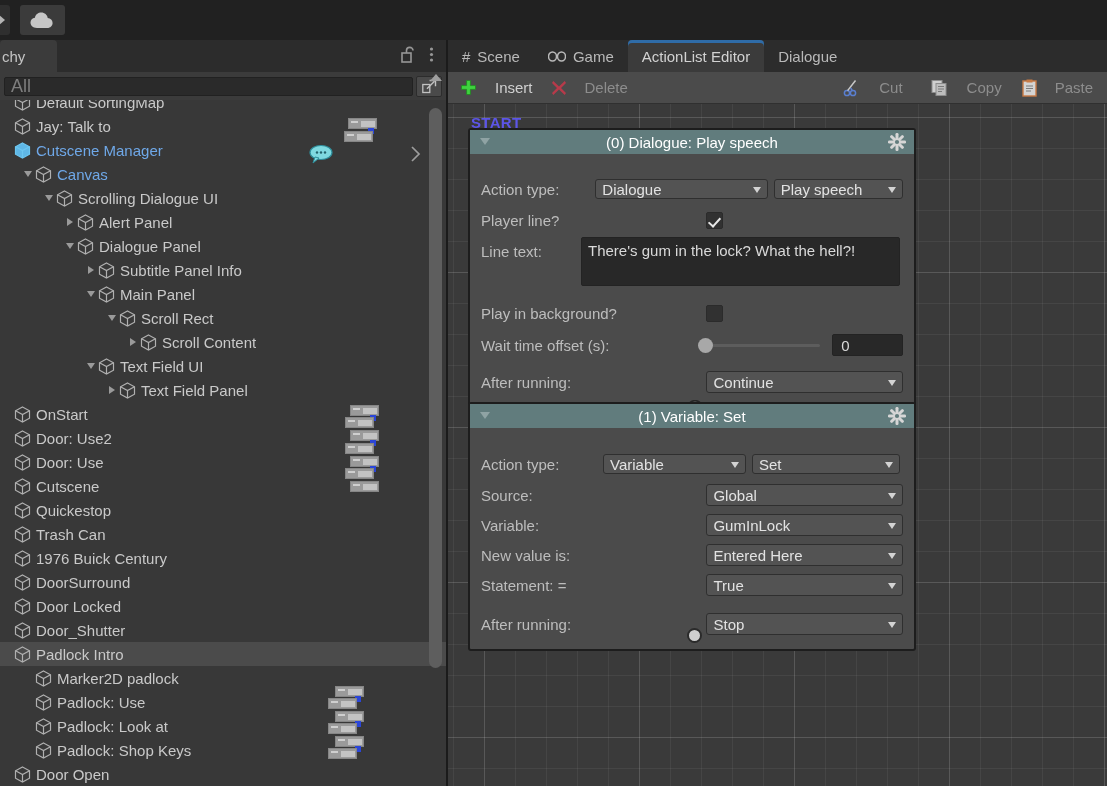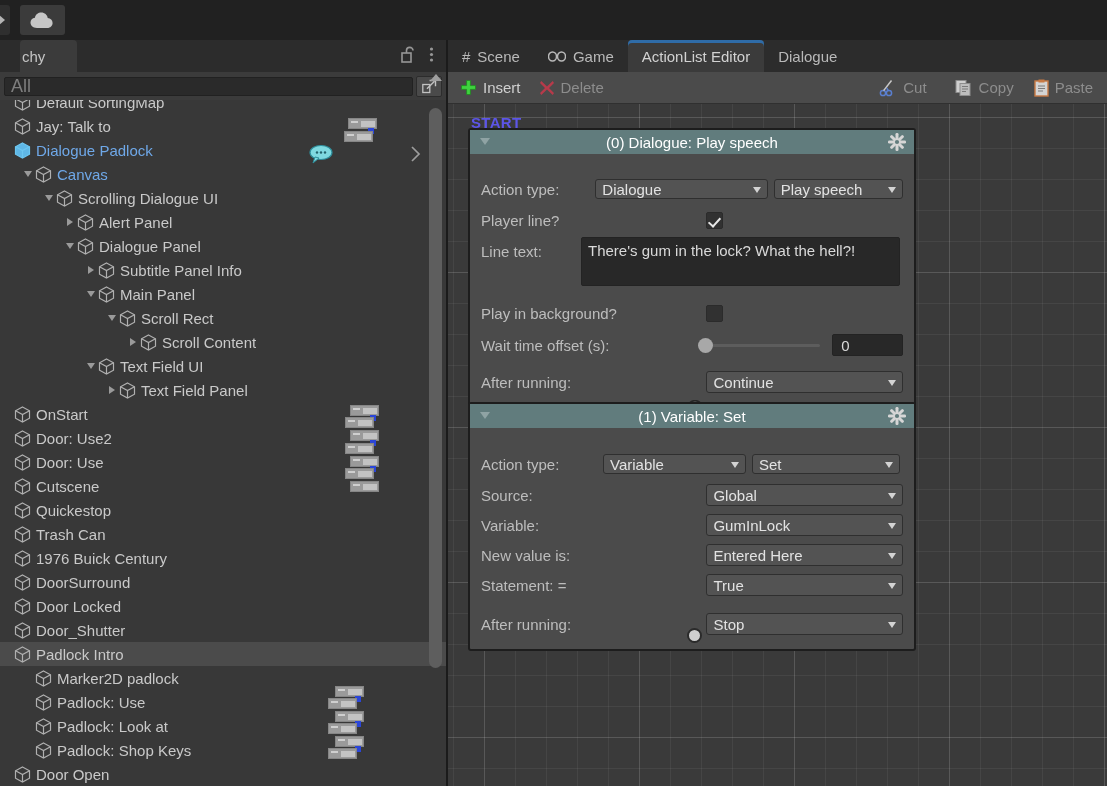--- a/index.html
+++ b/index.html
@@ -26,21 +26,21 @@
   .tb-btn.cloud { width: 45px; }
   .caret-gl { width: 0; height: 0; border-left: 6px solid #b4b4b4; border-top: 5px solid transparent; border-bottom: 5px solid transparent; margin-left:-3px;}
 
   
   .hier-panel {
     position: absolute; left: 0; top: 40px; width: 446px; height: 746px;
     background: #383838;
   }
   .hier-tabbar {
     position: relative; height: 32px; background: #2c2c2c;
-    display: flex; align-items: stretch; padding-left: 20px;
+    display: flex; align-items: stretch;
   }
   .hier-tab {
     background: #3b3b3b; color: #c4c4c4; font-size: 15px;
     display: flex; align-items: center; padding: 0 12px 0 0px;
     border-radius: 4px 4px 0 0; min-width: 57px;
   }
   .hier-tabbar-spacer { flex: 1; }
   .hier-tab-icons { display: flex; align-items: center; gap: 14px; padding-right: 12px; }
   .icon-lock, .icon-kebab { opacity: 0.72; }
 
@@ -114,21 +114,21 @@
     color: #b9b9b9; font-size: 15px; border-radius: 4px 4px 0 0;
   }
   .rp-tab.active {
     background: #3b3b3b; color: #d2d2d2; box-shadow: inset 0 3px 0 0 #2f6ca8;
   }
 
   .rp-toolbar {
     height: 32px; background: #4b4b4b; display: flex; align-items: center;
     font-size: 15px; color: #d0d0d0; border-bottom: 1px solid #303030;
   }
-  .rp-tb-item { display: flex; align-items: center; gap: 6px; }
+  .rp-tb-item { display: flex; align-items: center; gap: 18px; }
   .rp-tb-item.disabled { color: #8d8d8d; }
 
   .canvas {
     position: relative; width: 659px; height: 682px;
     background-color: #3a3a3a;
     background-image:
       linear-gradient(to right, rgba(255,255,255,0.055) 1px, transparent 1px),
       linear-gradient(to bottom, rgba(255,255,255,0.055) 1px, transparent 1px),
       linear-gradient(to right, rgba(255,255,255,0.10) 1px, transparent 1px),
       linear-gradient(to bottom, rgba(255,255,255,0.10) 1px, transparent 1px);
@@ -305,21 +305,21 @@
         </div>
         <div class="hrow" style="position: absolute; left: 0px; right: 0px; top: 38px;">
           <span style="flex: 0 0 0px;"></span>
           <span class="twisty"></span>
           <span class="cube">
             <svg width="17" height="17" viewBox="0 0 17 17">
               <path d="M8.5 1 L15.5 4.8 L15.5 12.2 L8.5 16 L1.5 12.2 L1.5 4.8 Z" fill="#5fb7e6" stroke="#6cc6f0" stroke-width="1.2"></path>
               <path d="M1.5 4.8 L8.5 8.6 L15.5 4.8 M8.5 8.6 L8.5 16" fill="none" stroke="#6cc6f0" stroke-width="1.2"></path>
             </svg>
           </span>
-          <span class="lbl" style="color: rgb(111, 168, 232);">Dialogue Padlock</span>
+          <span class="lbl" style="color: rgb(111, 168, 232);">Cutscene Manager</span>
         </div>
         <div class="hrow" style="position: absolute; left: 0px; right: 0px; top: 62px;">
           <span style="flex: 0 0 21px;"></span>
           <span class="twisty">
             <span class="tri-down"></span>
           </span>
           <span class="cube">
             <svg width="17" height="17" viewBox="0 0 17 17">
               <path d="M8.5 1 L15.5 4.8 L15.5 12.2 L8.5 16 L1.5 12.2 L1.5 4.8 Z" fill="none" stroke="#b0b0b0" stroke-width="1.2"></path>
               <path d="M1.5 4.8 L8.5 8.6 L15.5 4.8 M8.5 8.6 L8.5 16" fill="none" stroke="#b0b0b0" stroke-width="1.2"></path>

